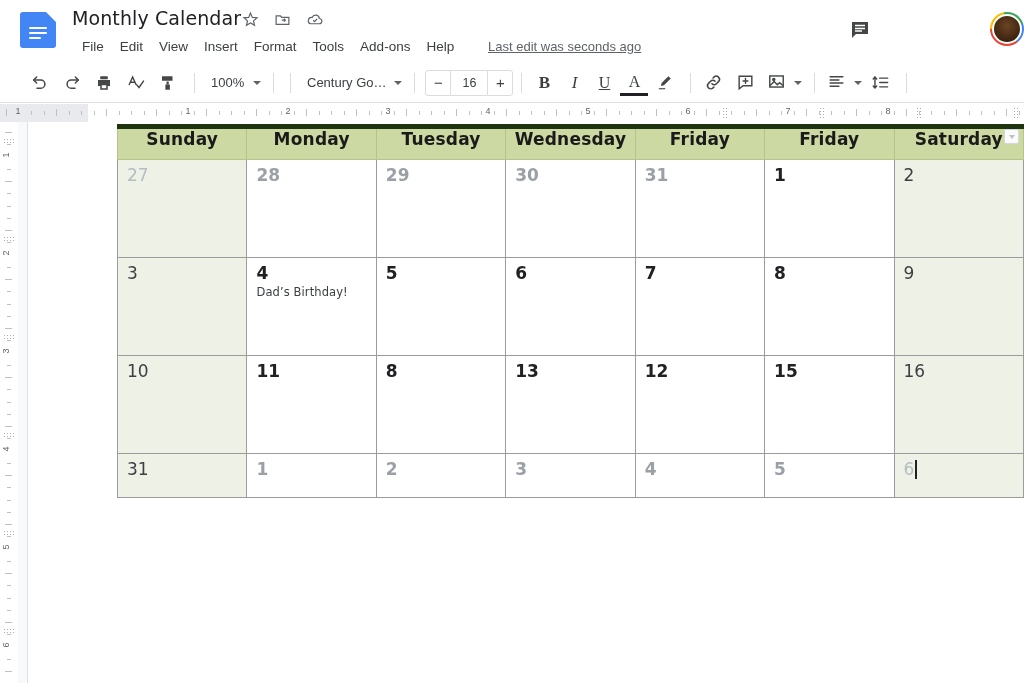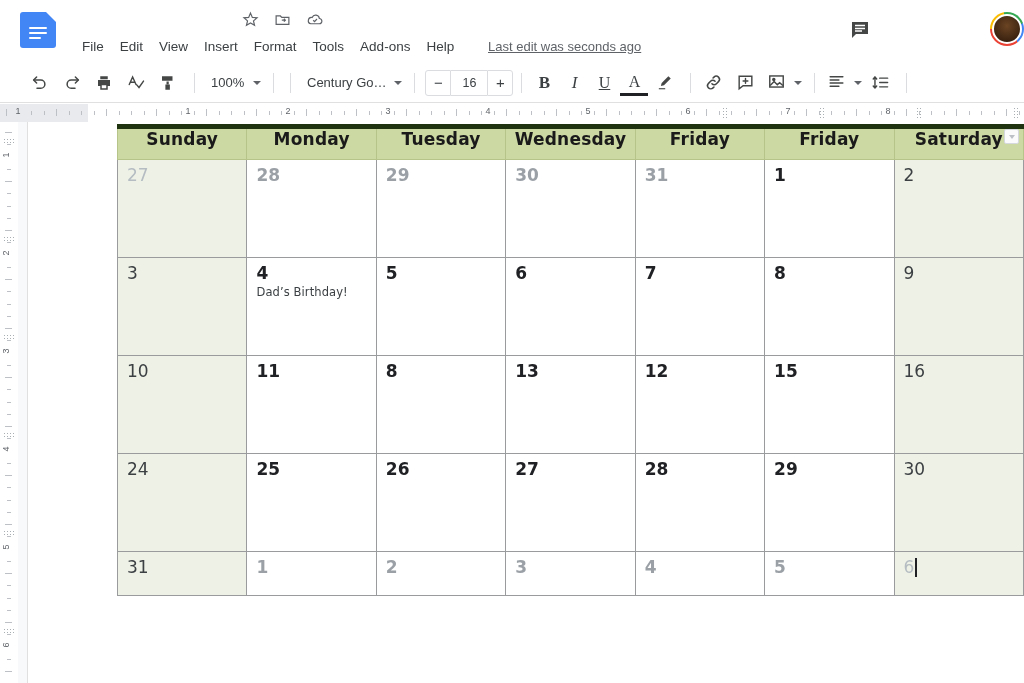--- a/index.html
+++ b/index.html
@@ -429,20 +429,21 @@
 <div class="topbar">
 
   <div class="docs-logo">
     <div class="docs-logo-lines">
       <i></i>
         <i></i>
         <i></i>
     </div>
   </div>
 
+  <div class="doc-title">Monthly Calendar</div>
 
   <div class="title-icons">
     <span class="ticon">
       <svg width="17" height="17" viewBox="0 0 24 24" fill="none" stroke="#5f6368" stroke-width="1.7">
         <polygon points="12,3 14.6,9.1 21.2,9.6 16.2,13.9 17.7,20.3 12,16.9 6.3,20.3 7.8,13.9 2.8,9.6 9.4,9.1"></polygon>
       </svg>
     </span>
     <span class="ticon">
       <svg width="17" height="17" viewBox="0 0 24 24" fill="none" stroke="#5f6368" stroke-width="1.7">
         <path d="M3 7h6l2 2h10v10H3z"></path>
@@ -835,43 +836,20 @@
             </td>
             <td>
               <div class="daynum">15</div>
             </td>
             <td class="weekend">
               <div class="daynum plain">16</div>
             </td>
           </tr>
           <tr>
             <td class="weekend">
-              <div class="daynum plain">24</div>
-            </td>
-            <td>
-              <div class="daynum">25</div>
-            </td>
-            <td>
-              <div class="daynum">26</div>
-            </td>
-            <td>
-              <div class="daynum">27</div>
-            </td>
-            <td>
-              <div class="daynum">28</div>
-            </td>
-            <td>
-              <div class="daynum">29</div>
-            </td>
-            <td class="weekend">
-              <div class="daynum plain">30</div>
-            </td>
-          </tr>
-          <tr>
-            <td class="weekend">
               <div class="daynum plain">31</div>
             </td>
             <td>
               <div class="daynum other">1</div>
             </td>
             <td>
               <div class="daynum other">2</div>
             </td>
             <td>
               <div class="daynum other">3</div>

